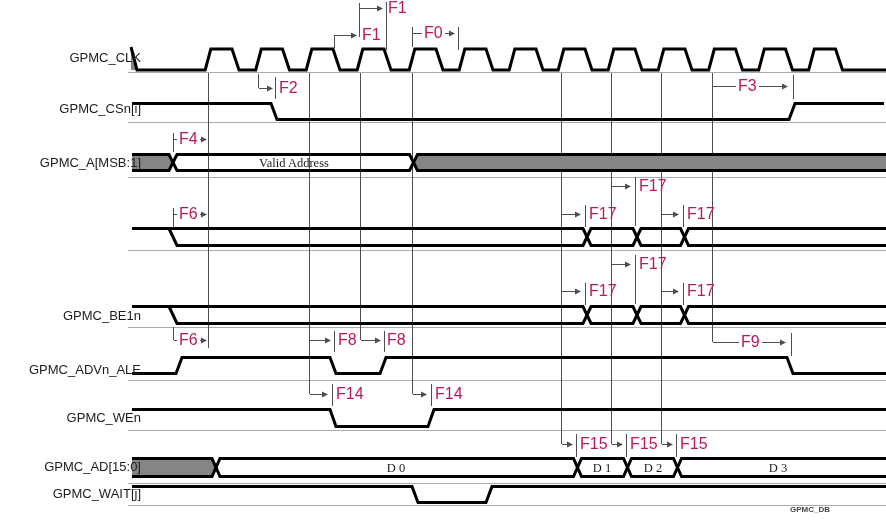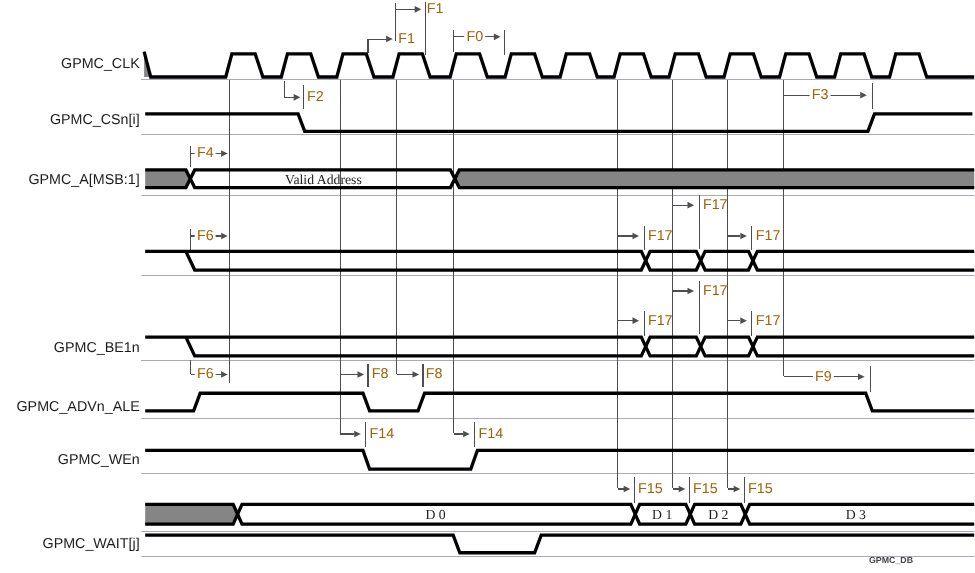--- a/index.html
+++ b/index.html
@@ -1,23 +1,23 @@
 <!DOCTYPE html>
 <html><head>
 <meta charset="utf-8">
 <style>
   html,body{margin:0;padding:0;background:#ffffff;}
   #stage{position:relative;width:886px;height:521px;background:#ffffff;overflow:hidden;
          font-family:"Liberation Sans", sans-serif;}
   #wave{position:absolute;left:0;top:0;}
-  .sig-label{position:absolute;left:0;width:127px;text-align:right;font-size:13px;
+  .sig-label{position:absolute;left:14px;width:127px;text-align:right;font-size:13px;
              line-height:18px;color:#1c1c1c;white-space:nowrap;}
   .bus-label{position:absolute;font-size:12.5px;line-height:16px;color:#1c1c1c;
              text-align:center;white-space:nowrap;font-family:Liberation Serif, serif;}
-  .ann{position:absolute;font-size:13px;line-height:14px;color:#a16207;white-space:nowrap;}
+  .ann{position:absolute;font-size:16px;line-height:14px;color:#be185d;white-space:nowrap;}
   .onln{background:#ffffff;padding:0 2px;}
   .watermark{position:absolute;left:790px;top:505px;width:94px;text-align:left;
              font-size:8px;font-weight:bold;color:#454545;letter-spacing:0px;}
 </style>
 </head>
 <body>
 
 <div id="stage">
 
   <svg id="wave" width="886" height="521" viewBox="0 0 886 521">
@@ -145,20 +145,21 @@
       <path d="M132,486.5 H412 L418,502.5 H486 L492,486.5 H886"></path>
     </g>
   </svg>
 
   <div class="sig-label" style="top:49px">GPMC_CLK</div>
   <div class="sig-label" style="top:100px">GPMC_CSn[i]</div>
   <div class="sig-label" style="top:154px">GPMC_A[MSB:1]</div>
   <div class="sig-label" style="top:307px">GPMC_BE1n</div>
   <div class="sig-label" style="top:361px">GPMC_ADVn_ALE</div>
   <div class="sig-label" style="top:409px">GPMC_WEn</div>
+  <div class="sig-label" style="top:458px">GPMC_AD[15:0]</div>
   <div class="sig-label" style="top:485px">GPMC_WAIT[j]</div>
 
   <div class="bus-label" style="left:214px;top:155px;width:160px">Valid Address</div>
   <div class="bus-label" style="left:356px;top:460px;width:80px">D 0</div>
   <div class="bus-label" style="left:562px;top:460px;width:80px">D 1</div>
   <div class="bus-label" style="left:613px;top:460px;width:80px">D 2</div>
   <div class="bus-label" style="left:738px;top:460px;width:80px">D 3</div>
 
   <div class="ann" style="left:388px;top:1px">F1</div>
   <div class="ann" style="left:362px;top:28px">F1</div>

